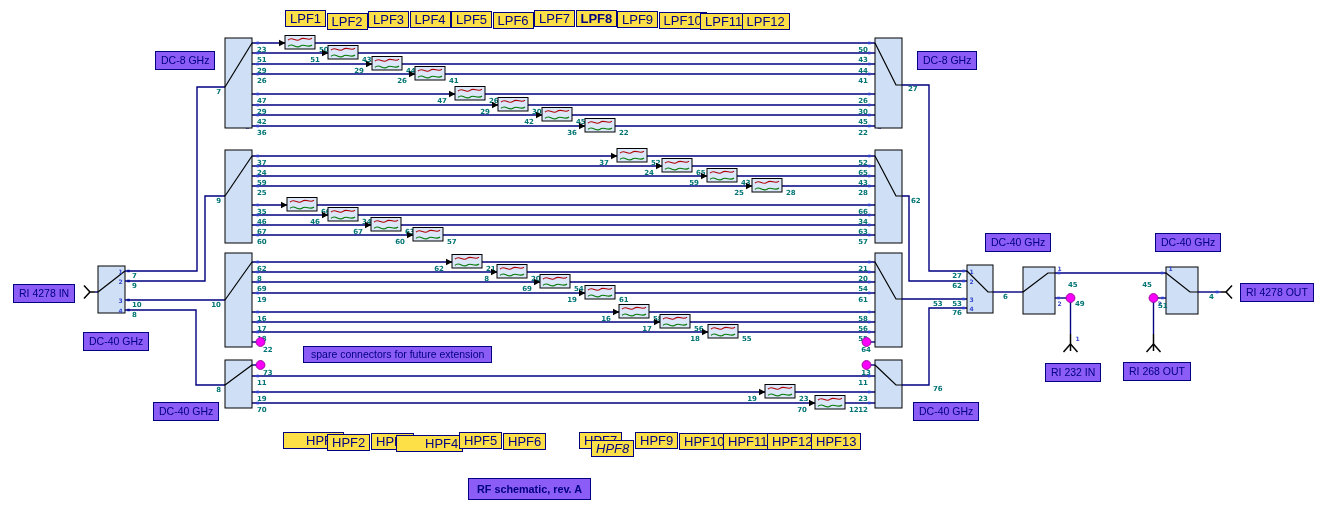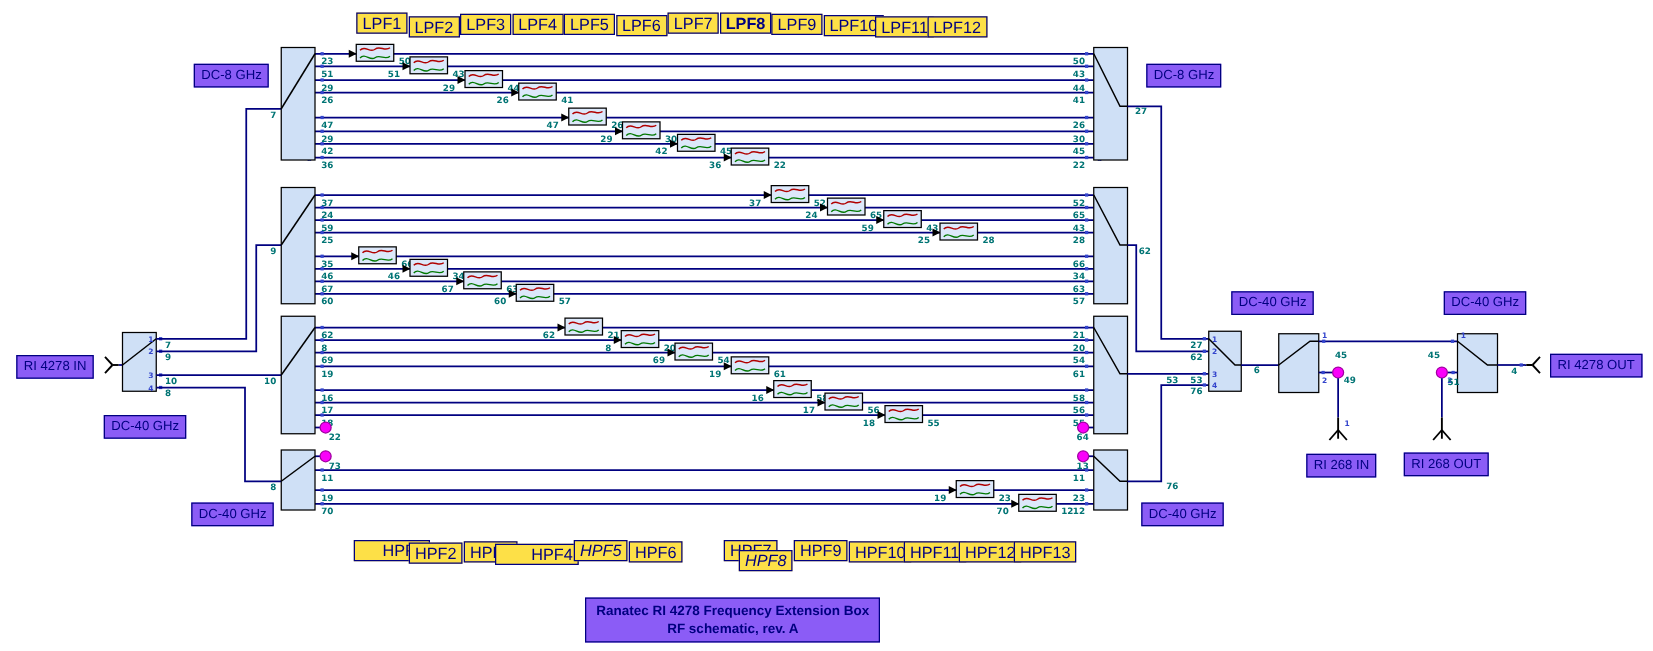--- a/index.html
+++ b/index.html
@@ -559,26 +559,26 @@
   <div class="lbl" style="left:155px;top:51px;">DC-8 GHz</div>
   <div class="lbl" style="left:917px;top:51px;">DC-8 GHz</div>
   <div class="lbl" style="left:83px;top:332px;">DC-40 GHz</div>
   <div class="lbl" style="left:153px;top:402px;">DC-40 GHz</div>
   <div class="lbl" style="left:913px;top:402px;">DC-40 GHz</div>
   <div class="lbl" style="left:985px;top:233px;">DC-40 GHz</div>
   <div class="lbl" style="left:1155px;top:233px;">DC-40 GHz</div>
 
   <div class="lbl" style="left:13px;top:284px;">RI 4278 IN</div>
   <div class="lbl" style="left:1240px;top:283px;">RI 4278 OUT</div>
-  <div class="lbl" style="left:1045px;top:363px;">RI 268 IN</div>
+  <div class="lbl" style="left:1045px;top:363px;">RI 232 IN</div>
   <div class="lbl" style="left:1123px;top:362px;">RI 268 OUT</div>
 
+  <div class="lbl note" style="left:303px;top:346px;">spare connectors for future extension</div>
 
   <div class="lbl title-box" style="left:468px;top:478px;">
-    <div>Ranatec RI 4278 Frequency Extension Box</div>
     <div>RF schematic, rev. A</div>
   </div>
 
   <div>
       <div class="tag" style="left: 285px; top: 10px;">LPF1</div>
       <div class="tag" style="left: 326.5px; top: 13px;">LPF2</div>
       <div class="tag" style="left: 368px; top: 11px;">LPF3</div>
       <div class="tag" style="left: 409.5px; top: 11px;">LPF4</div>
       <div class="tag" style="left: 451px; top: 11px;">LPF5</div>
       <div class="tag" style="left: 492.5px; top: 12px;">LPF6</div>
@@ -587,21 +587,21 @@
       <div class="tag" style="left: 617px; top: 11px;">LPF9</div>
       <div class="tag" style="left: 658.5px; top: 12px;">LPF10</div>
       <div class="tag" style="left: 700px; top: 13px;">LPF11</div>
       <div class="tag" style="left: 741.5px; top: 13px;">LPF12</div>
     </div>
   <div>
       <div class="tag" style="left: 283px; top: 432px; padding-left: 22px;">HPF1</div>
       <div class="tag" style="left: 327px; top: 434px;">HPF2</div>
       <div class="tag" style="left: 371px; top: 433px;">HPF3</div>
       <div class="tag" style="left: 396px; top: 435px; padding-left: 28px;">HPF4</div>
-      <div class="tag" style="left: 459px; top: 432px; font-style: italic;">HPF5</div>
+      <div class="tag" style="left: 459px; top: 432px;">HPF5</div>
       <div class="tag" style="left: 503px; top: 433px;">HPF6</div>
       <div class="tag" style="left: 579px; top: 432px;">HPF7</div>
       <div class="tag" style="left: 591px; top: 440px; font-style: italic;">HPF8</div>
       <div class="tag" style="left: 635px; top: 432px;">HPF9</div>
       <div class="tag" style="left: 679px; top: 433px;">HPF10</div>
       <div class="tag" style="left: 723px; top: 433px;">HPF11</div>
       <div class="tag" style="left: 767px; top: 433px;">HPF12</div>
       <div class="tag" style="left: 811px; top: 433px;">HPF13</div>
     </div>
 </div>

